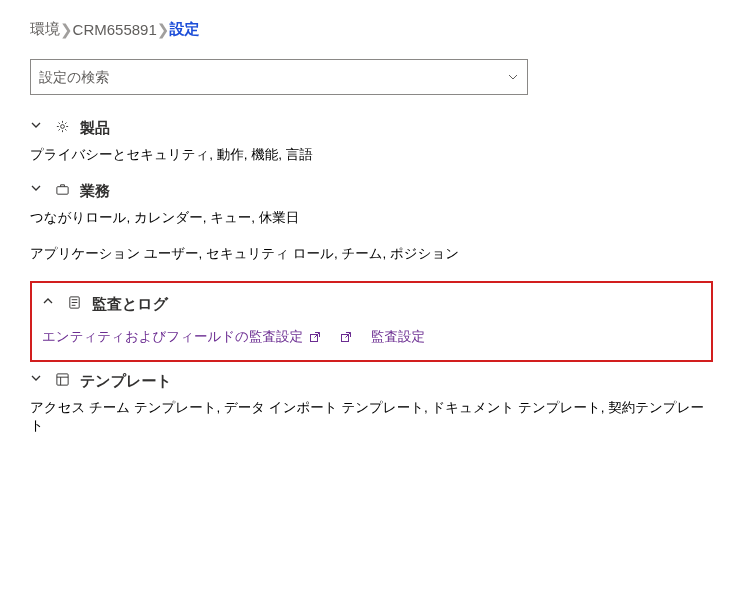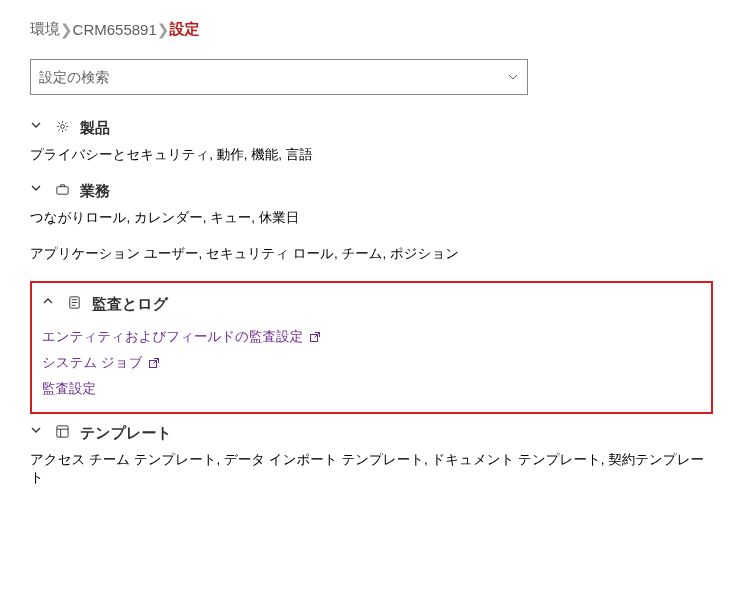--- a/index.html
+++ b/index.html
@@ -6,21 +6,21 @@
     body {
       font-family: "Segoe UI", "Yu Gothic UI", "Meiryo UI", sans-serif;
       font-size: 14px;
       color: #323130;
       padding: 20px 30px;
       width: 743px;
     }
     .breadcrumb { display: flex; align-items: center; margin-bottom: 20px; font-size: 15px; color: #605e5c; }
     .breadcrumb .sep { color: #a19f9d; }
     .breadcrumb .crumb { cursor: pointer; }
-    .breadcrumb .current { font-weight: 700; color: #b91c1c; }
+    .breadcrumb .current { font-weight: 700; color: #1d4ed8; }
     .search-wrap {
       display: flex;
       align-items: center;
       border: 1px solid #8a8886;
       height: 32px;
       padding: 17px 8px;
       margin-bottom: 24px;
       width: 498px;
     }
     .search-input {
@@ -44,21 +44,21 @@
     .section-header .chev { width: 14px; text-align: center; color: #323130; }
     .section-header .icon { width: 16px; display: flex; align-items: center; justify-content: center; color: #323130; }
     .section-title { font-weight: 700; font-size: 15px; }
     .section-subtext { color: #000000; font-size: 13.5px; margin-top: 4px; }
     .highlight-box {
       border: 2px solid #d21e1e;
       padding: 12px 4px 14px 10px;
       margin-bottom: 10px;
     }
     .highlight-box .section-header { margin-bottom: 14px; }
-    .links { display: flex; flex-direction: column; gap: 8px; }
+    .links { display: flex; flex-direction: row; gap: 19px; }
     .link-item { display: flex; align-items: center; gap: 6px; }
     .link-text { color: #6b2c91; cursor: pointer; font-size: 13.5px; }
     .newtab-icon { color: #6b2c91; }
     svg { display: block; }
   </style>
 </head>
 <body>
 
 <div class="breadcrumb">
   <span class="crumb">環境</span>
@@ -136,21 +136,20 @@
     <div class="link-item">
       <span class="link-text">エンティティおよびフィールドの監査設定</span>
       <span class="newtab-icon">
         <svg width="12" height="12" viewBox="0 0 12 12">
             <rect x="1.5" y="3.5" width="7" height="7" fill="none" stroke="currentColor" stroke-width="1"></rect>
             <path d="M6 1.5h4.5V6M10.5 1.5L5.5 6.5" fill="none" stroke="currentColor" stroke-width="1"></path>
           </svg>
       </span>
     </div>
     <div class="link-item">
-      <span class="link-text">システム ジョブ</span>
       <span class="newtab-icon">
         <svg width="12" height="12" viewBox="0 0 12 12">
             <rect x="1.5" y="3.5" width="7" height="7" fill="none" stroke="currentColor" stroke-width="1"></rect>
             <path d="M6 1.5h4.5V6M10.5 1.5L5.5 6.5" fill="none" stroke="currentColor" stroke-width="1"></path>
           </svg>
       </span>
     </div>
     <div class="link-item">
       <span class="link-text">監査設定</span>
     </div>

